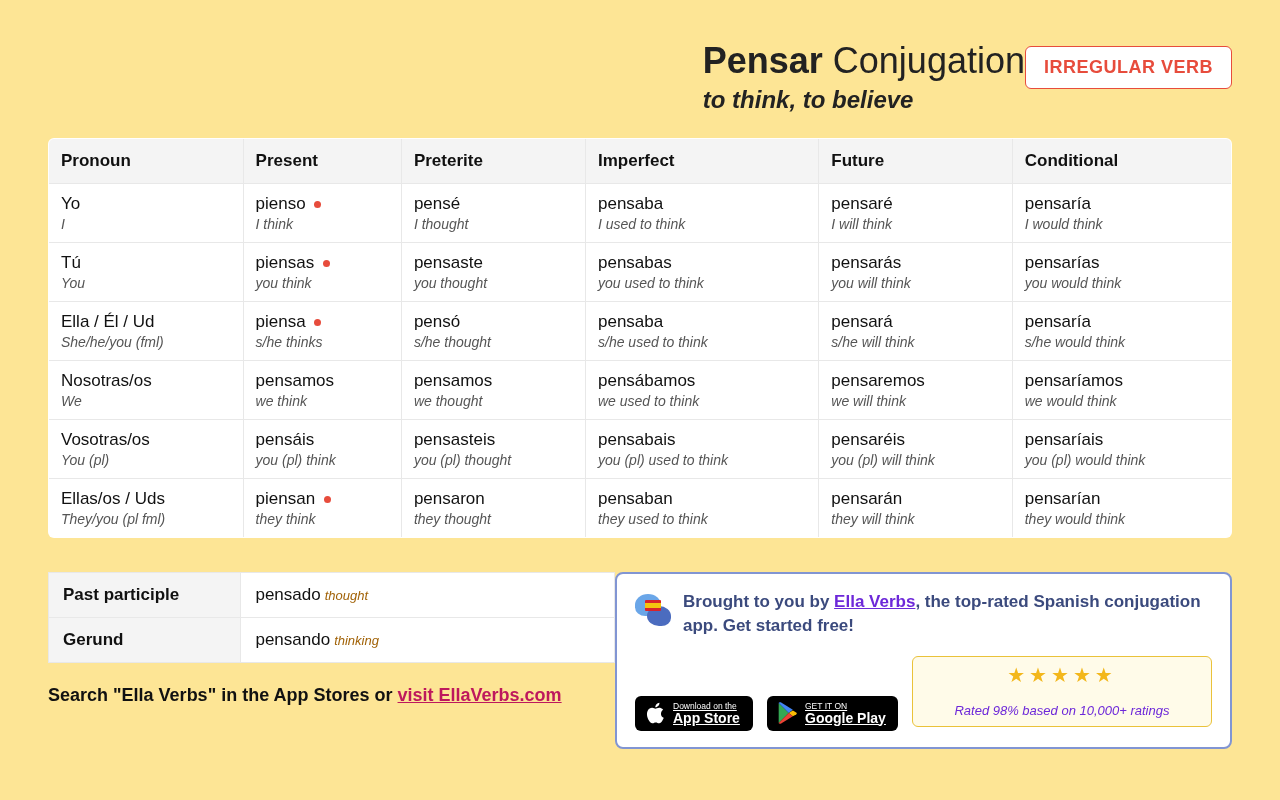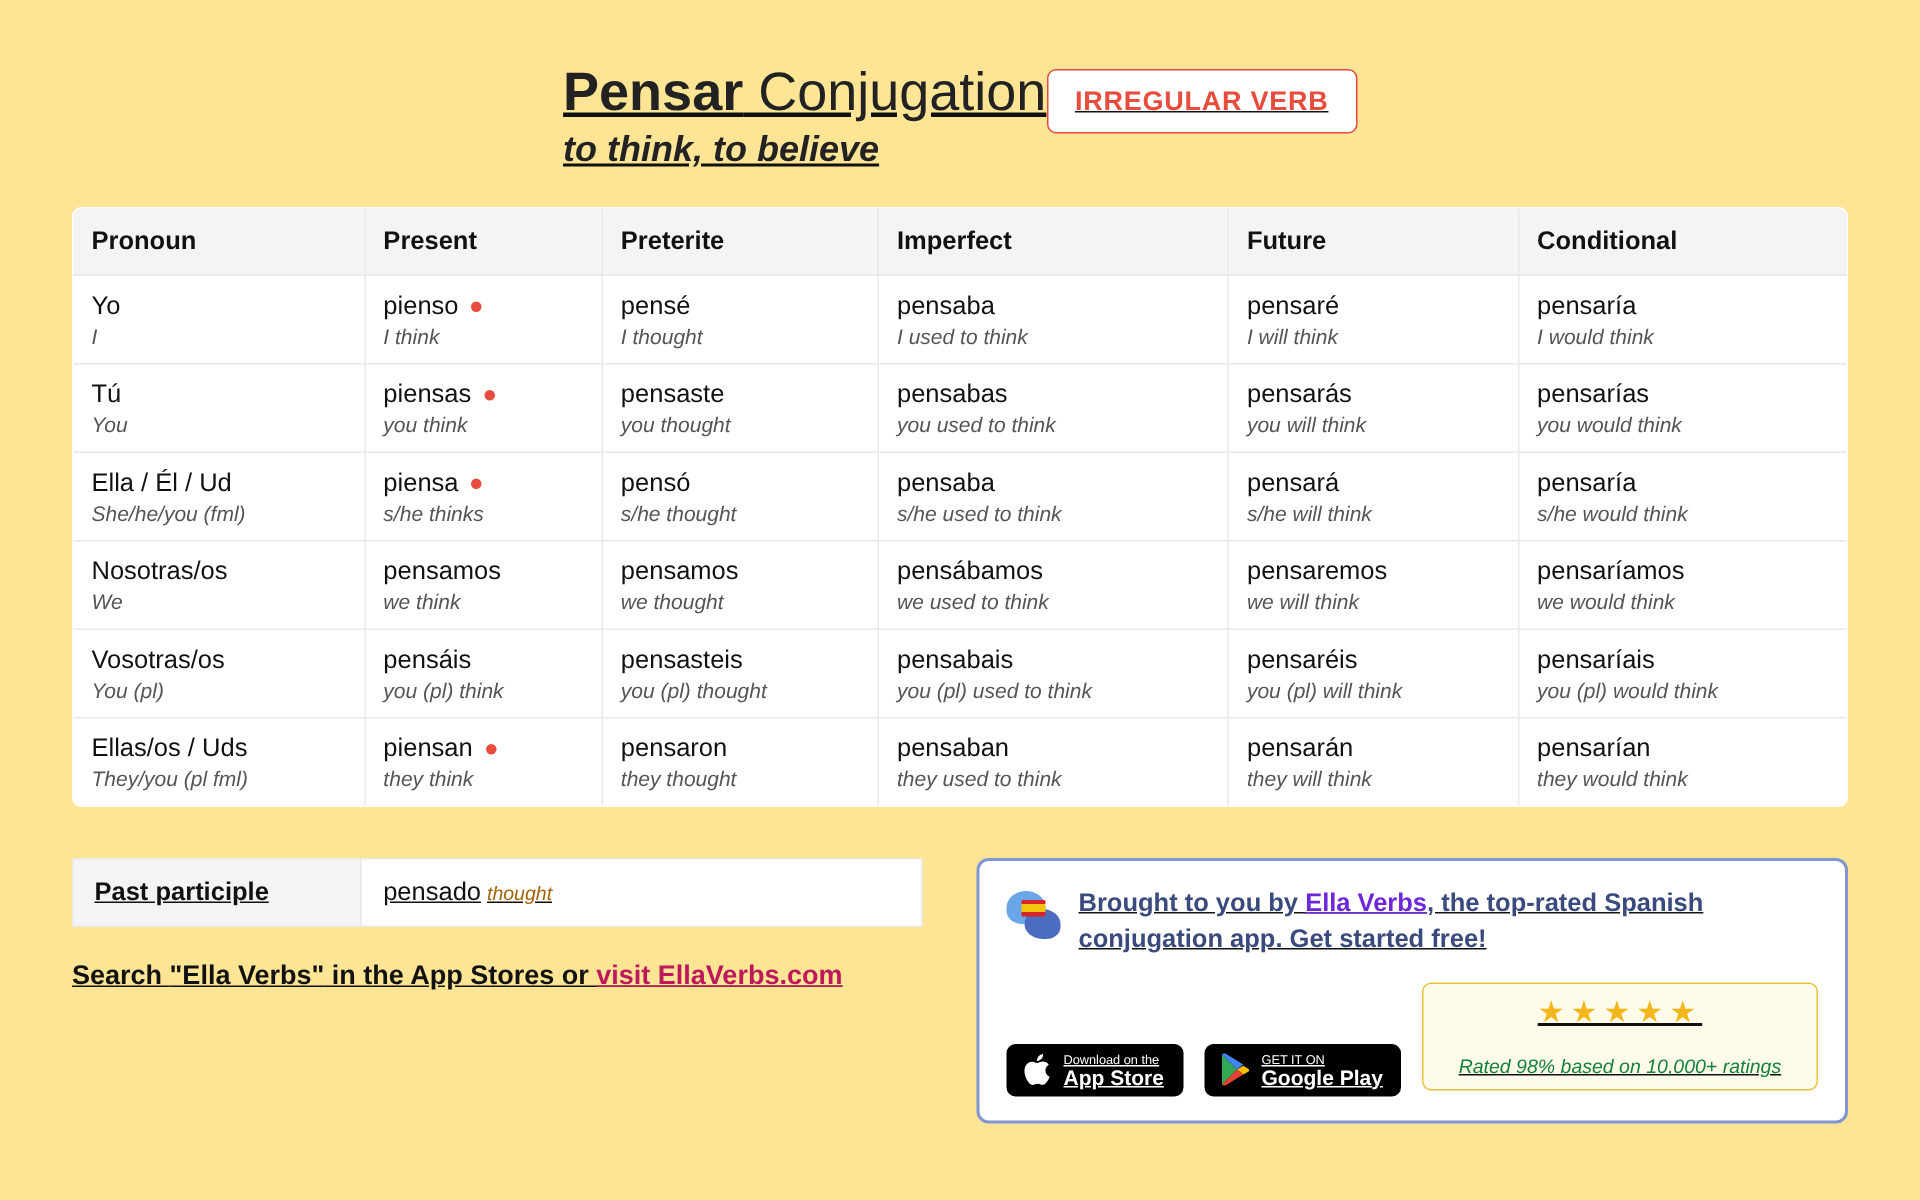--- a/index.html
+++ b/index.html
@@ -6,24 +6,23 @@
   body {
     background: #fde595;
     font-family: "Avenir Next", Avenir, -apple-system, BlinkMacSystemFont, "Segoe UI", sans-serif;
     width: 1280px;
     height: 800px;
     padding: 40px 48px;
     color: #111;
   }
   .header-row {
     display: flex;
-    justify-content: center;
+    justify-content: flex-end;
     align-items: flex-start;
     margin-bottom: 24px;
-    text-decoration: underline;
   }
   .title {
     font-size: 36px;
     font-weight: 400;
     color: #222;
   }
   .title .verb { font-weight: 700; }
   .subtitle {
     font-size: 24px;
     font-style: italic;
@@ -73,24 +72,22 @@
     display: inline-block;
     width: 7px;
     height: 7px;
     background: #e74c3c;
     border-radius: 50%;
     margin-left: 4px;
     vertical-align: middle;
   }
   .bottom-row {
     display: flex;
-    gap: 36px;
     margin-top: 34px;
     align-items: flex-start;
-    text-decoration: underline;
   }
   .left-col { flex: 0 0 567px; }
   table.parts {
     width: 100%;
     border-collapse: collapse;
     background: #fff;
     border: 1px solid #e2e2e2;
   }
   table.parts td {
     border: 1px solid #e8e8e8;
@@ -175,21 +172,21 @@
   .store-btn .big { font-size: 14px; font-weight: 600; }
   .rating-box {
     flex: 1;
     border: 1px solid #eac23a;
     background: #fffbe9;
     border-radius: 6px;
     padding: 6px 10px 8px;
     text-align: center;
   }
   .stars { color: #f3b71b; font-size: 20px; letter-spacing: 4px; }
-  .rating-text { font-size: 13px; font-style: italic; color: #15803d; margin-top: 16px; }
+  .rating-text { font-size: 13px; font-style: italic; color: #6d28d9; margin-top: 16px; }
 </style>
 </head>
 <body>
 
 <div class="header-row">
   <div>
     <h1 class="title">
       <span class="verb">Pensar</span><span> Conjugation</span>
     </h1>
     <div class="subtitle">to think, to believe</div>
@@ -369,20 +366,26 @@
 </table>
 
 <div class="bottom-row">
   <div class="left-col">
     <table class="parts">
       <tbody>
           <tr>
         <td class="label">Past participle</td>
         <td>
           <span>pensado</span><span class="tr">thought</span>
+        </td>
+      </tr>
+      <tr>
+        <td class="label">Gerund</td>
+        <td>
+          <span>pensando</span><span class="tr">thinking</span>
         </td>
       </tr>
     </tbody>
       </table>
     <div class="search-line">
       <span>Search </span><span class="quoted">"Ella Verbs"</span><span> in the App Stores or </span><a href="#">visit EllaVerbs.com</a>
     </div>
   </div>
 
   <div class="promo">

